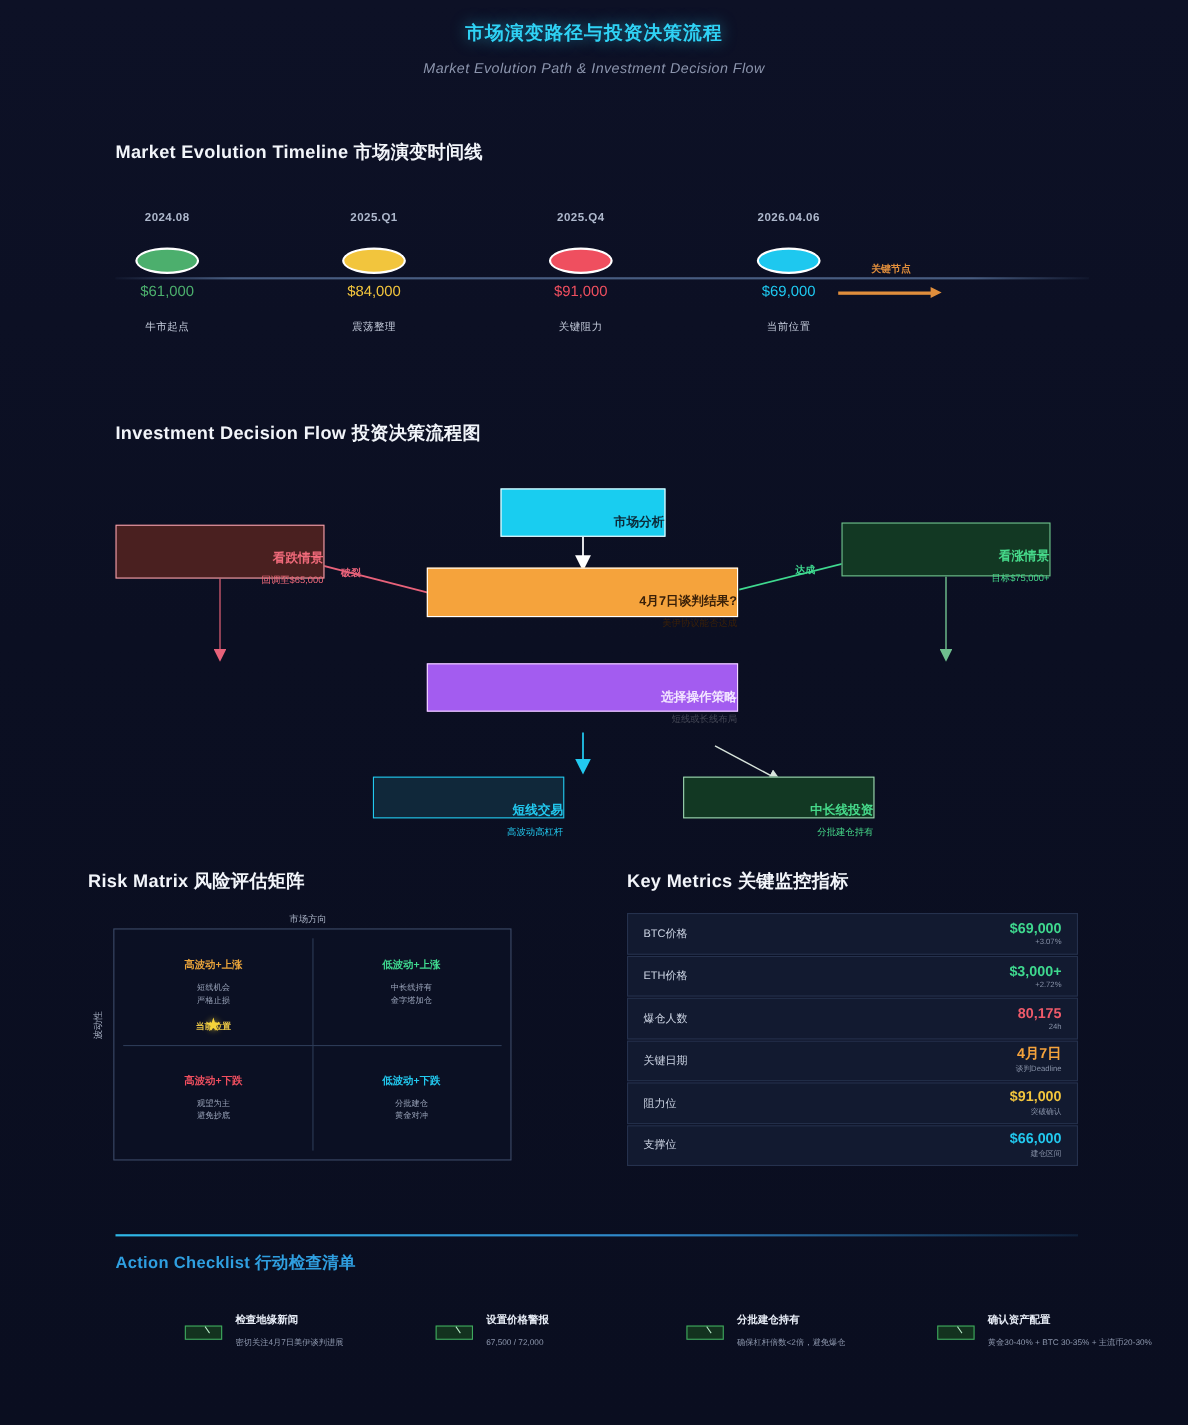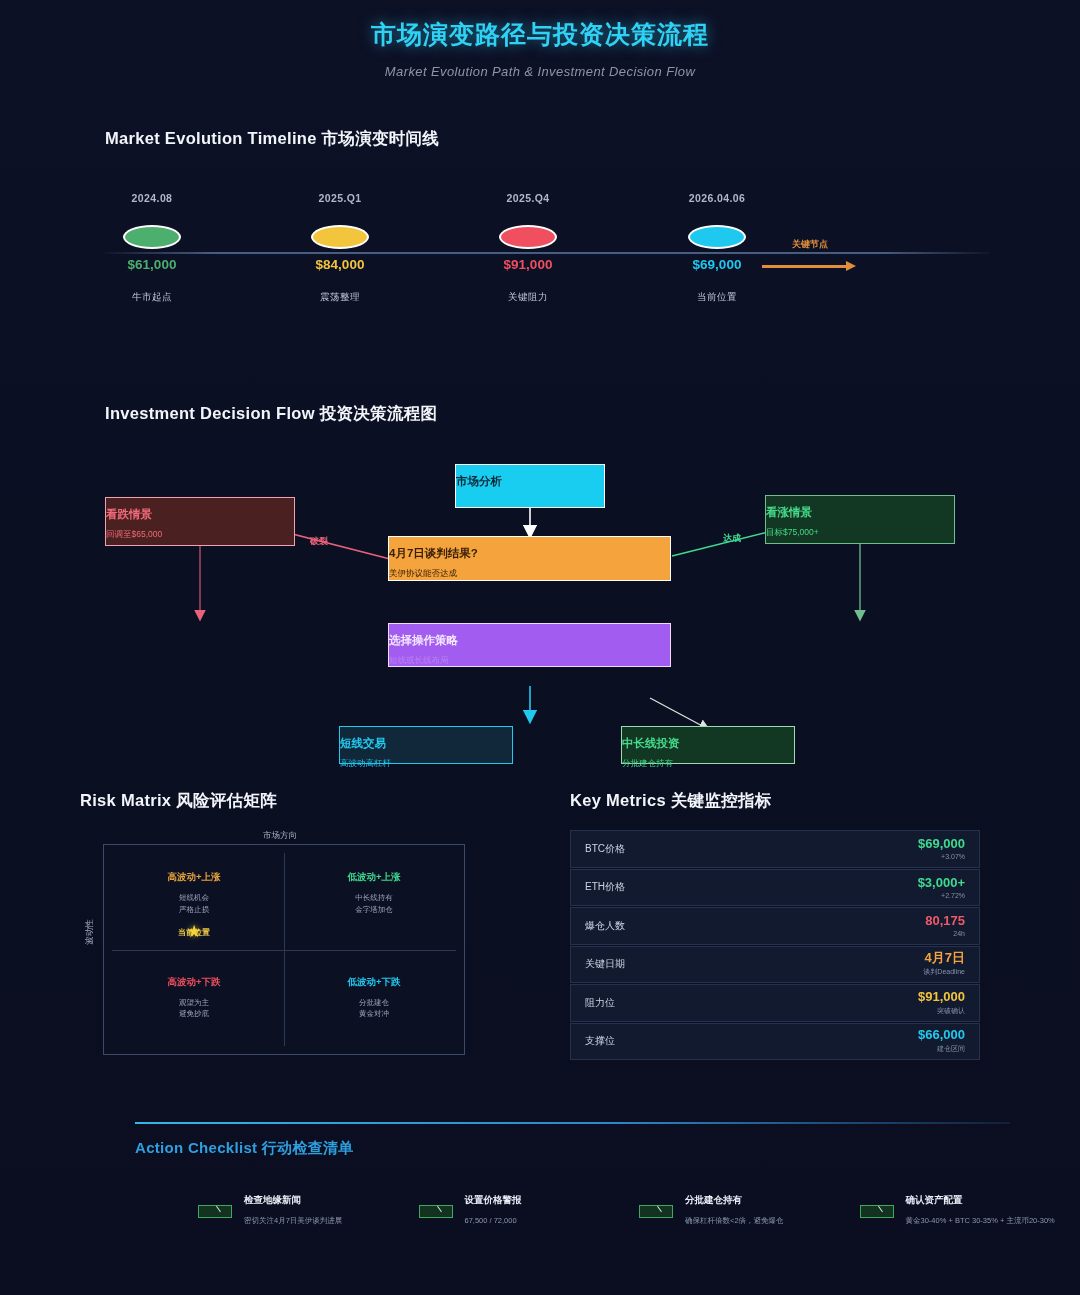--- a/index.html
+++ b/index.html
@@ -15,21 +15,21 @@
   .page {
     position: relative;
     width: 1080px;
     height: 1295px;
     background: linear-gradient(180deg, #0d1126 0%, #0b0f22 45%, #0a0e20 100%);
   }
 
   
   .hdr { padding-top: 18px; text-align: center; }
   .hdr-title {
-    font-size: 25px;
+    font-size: 17px;
     font-weight: bold;
     color: #2fd2f5;
     letter-spacing: 1px;
     text-shadow: 0 0 14px rgba(47,210,245,.55);
   }
   .hdr-sub {
     margin-top: 13px;
     font-size: 13px;
     font-style: italic;
     color: #8c95ad;
@@ -53,44 +53,44 @@
     height: 2px;
     background: linear-gradient(90deg, rgba(90,120,170,.05), rgba(120,155,205,.55) 12%, rgba(120,155,205,.55) 88%, rgba(90,120,170,.05));
   }
   .tl-node { position: absolute; top: 0; width: 170px; text-align: center; }
   .tl-date { font-size: 10.5px; font-weight: bold; color: #aeb8cc; letter-spacing: .4px; }
   .tl-dot {
     width: 58px; height: 24px; border-radius: 50%;
     margin: 21px auto 0;
     border: 2px solid #ffffff;
   }
-  .tl-price { margin-top: 8px; font-size: 13.5px; font-weight: bold; }
+  .tl-price { margin-top: 8px; font-size: 13.5px; font-weight: normal; }
   .tl-label { margin-top: 19px; font-size: 9.5px; color: #c3cada; letter-spacing: .5px; }
   .tl-link { position: absolute; top: 46px; left: 758px; width: 104px; text-align: center; }
   .tl-link-label { font-size: 9px; color: #e08e3c; font-weight: bold; }
   .tl-link-arrow { position: relative; margin-top: 10px; height: 10px; }
   .tl-link-arrow .bar {
     position: absolute; left: 4px; top: 4px; width: 86px; height: 2.5px; background: #e08e3c;
   }
   .tl-link-arrow .tip {
     position: absolute; left: 88px; top: 0px;
     border-left: 10px solid #e08e3c;
     border-top: 5px solid transparent;
     border-bottom: 5px solid transparent;
   }
 
   
-  .flow-sec { position: absolute; left: 0; top: 383px; width: 904px; height: 345px; margin-top: 20px; }
+  .flow-sec { position: absolute; left: 0; top: 383px; width: 904px; height: 345px; }
   .flow-sec .sec-title { margin-left: 105px; }
   .flow-canvas { position: absolute; left: 0; top: 38px; width: 1080px; height: 310px; }
   .fbox {
     position: absolute;
     border: 1.5px solid #ffffff;
-    text-align: left;
-    padding-top: 9px;
+    text-align: right;
+    padding-top: 22px;
   }
   .fbox .t { font-size: 11.5px; font-weight: bold; }
   .fbox .s { font-size: 8.5px; margin-top: 7px; }
   svg.flow-svg { position: absolute; left: 0; top: 0; width: 1080px; height: 310px; pointer-events: none; }
   .edge-label { font-size: 9px; font-weight: bold; }
 
   
   .risk-sec { position: absolute; left: 0; top: 790px; width: 540px; }
   .risk-sec .sec-title { margin-left: 80px; }
   .matrix-outer { position: relative; margin: 18px 0 0 80px; width: 400px; height: 225px; }
@@ -133,21 +133,21 @@
     background: #121a30;
     border: 1px solid #25314d;
     display: flex; align-items: center; padding: 0 14px;
   }
   .km-name { font-size: 10px; color: #cdd5e4; }
   .km-right { margin-left: auto; text-align: right; }
   .km-val { font-size: 13px; font-weight: bold; line-height: 1.05; }
   .km-note { font-size: 7px; color: #8690a6; margin-top: 2px; }
 
   
-  .cl-sec { position: absolute; left: 0; top: 1122px; width: 1080px; padding-left: 30px; }
+  .cl-sec { position: absolute; left: 0; top: 1122px; width: 1080px; }
   .cl-divider {
     margin: 0 0 0 105px; width: 875px; height: 2px;
     background: linear-gradient(90deg, #2fb8e8 0%, #2f86c8 55%, rgba(47,134,200,.15) 100%);
   }
   .cl-title {
     margin: 15px 0 0 105px;
     font-size: 15px; font-weight: bold; color: #2f9fe0; letter-spacing: .3px;
   }
   .cl-items { margin: 36px 0 0 168px; display: flex; gap: 0; }
   .cl-item { width: 228px; display: flex; align-items: flex-start; gap: 12px; }

